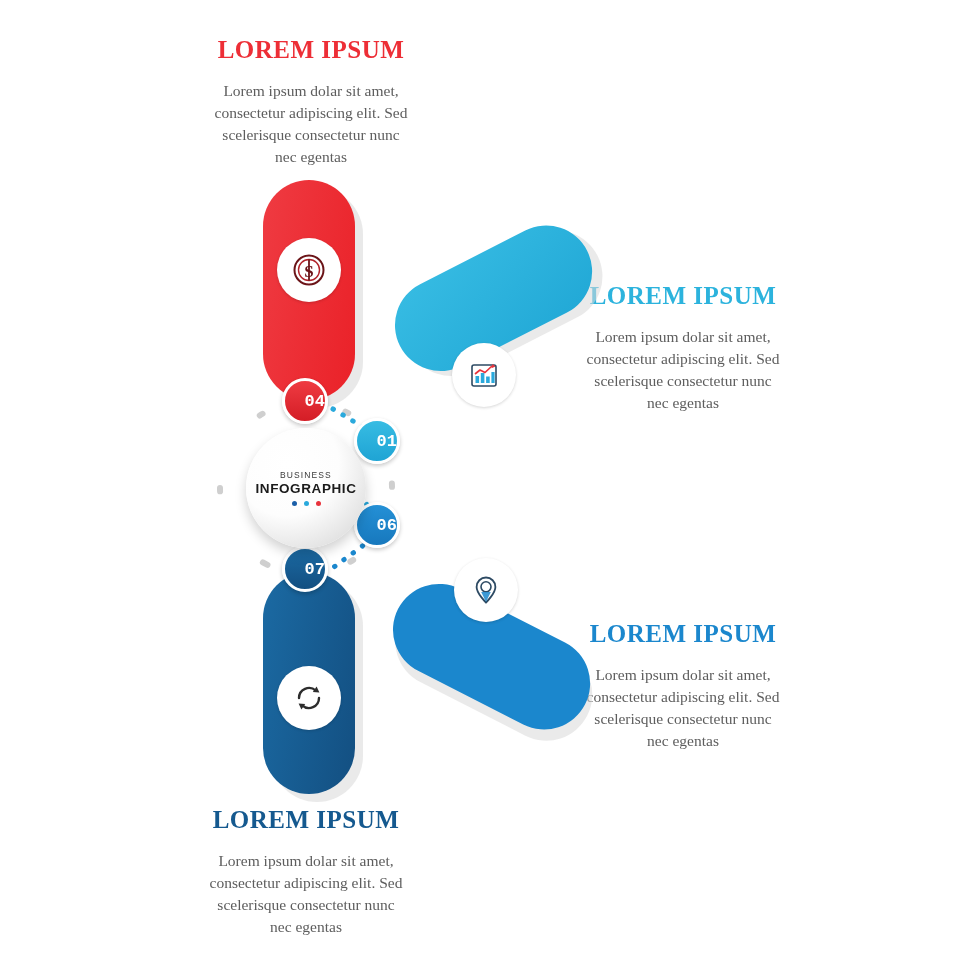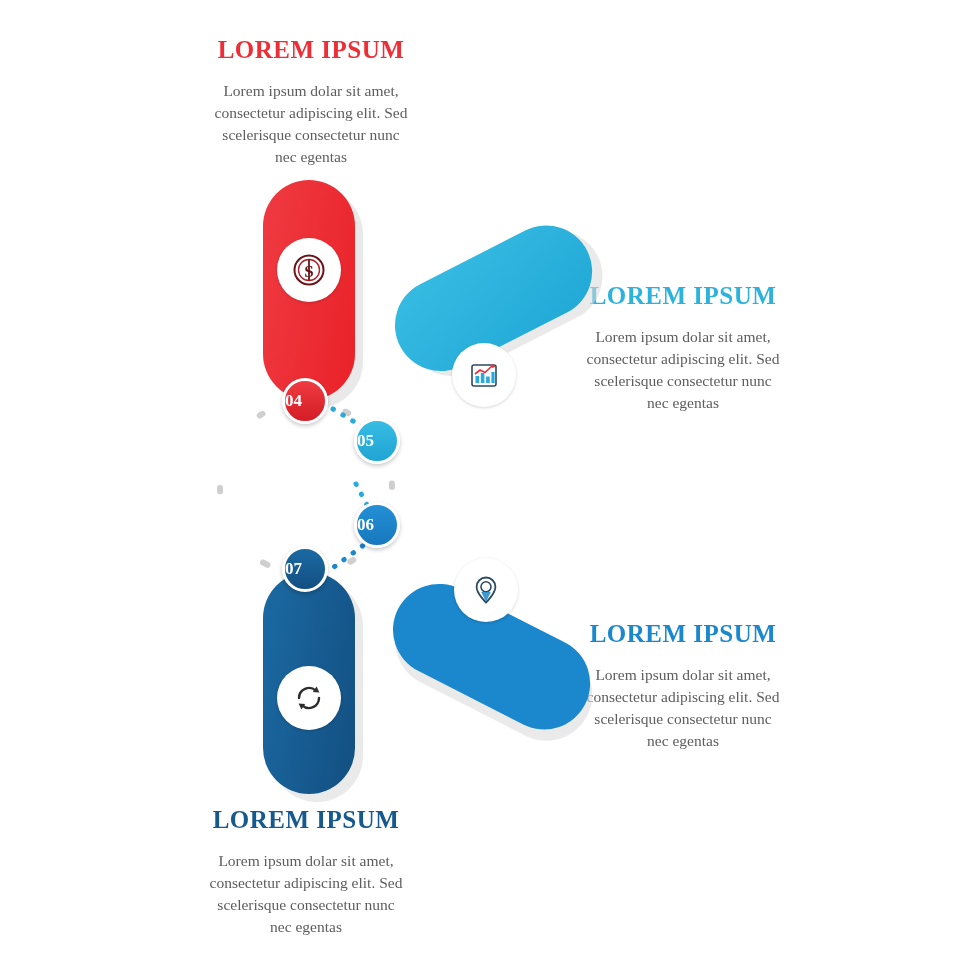--- a/index.html
+++ b/index.html
@@ -75,26 +75,26 @@
     justify-content: center;
   }
 
   
   .badge {
     position: absolute;
     width: 46px;
     height: 46px;
     border-radius: 50%;
     color: #ffffff;
-    font-family: Liberation Serif, serif;
+    font-family: Liberation Mono, monospace;
     font-weight: bold;
     font-size: 17px;
     display: flex;
     align-items: center;
-    justify-content: flex-start;
+    justify-content: flex-end;
     z-index: 6;
     border: 3px solid #ffffff;
     box-sizing: border-box;
     box-shadow: 0 2px 4px rgba(0,0,0,0.22);
   }
 
   
   #hub {
     position: absolute;
     left: 246px;
@@ -232,25 +232,34 @@
   </svg>
   <svg class="dot-conn" style="left:324px; top:525px;" width="60" height="60" viewBox="0 0 60 60">
     <line x1="48" y1="14" x2="10" y2="42" stroke="#1b87cd" stroke-width="5" stroke-linecap="round" stroke-dasharray="0.5 11"></line>
   </svg>
 
   <div class="badge" style="left:282px; top:378px; background:linear-gradient(180deg,#ef3b42,#d41d26);">
     <span>04</span>
   </div>
 
   <div class="badge" style="left:354px; top:418px; background:linear-gradient(180deg,#37bce3,#1fa4d4);">
-    <span>05</span>
+    <span>01</span>
   </div>
 
   <div class="badge" style="left:354px; top:502px; background:linear-gradient(180deg,#2490d6,#1778bd);">
     <span>06</span>
   </div>
 
   <div class="badge" style="left:282px; top:546px; background:linear-gradient(180deg,#1b6aa3,#134f81);">
     <span>07</span>
   </div>
 
+  <div id="hub">
+    <div class="hub-small">BUSINESS</div>
+    <div class="hub-big">INFOGRAPHIC</div>
+    <div class="hub-dots">
+      <i style="background:#1b5fa8;"></i>
+      <i style="background:#2aa9dc;"></i>
+      <i style="background:#e8333c;"></i>
+    </div>
+  </div>
 
 </div>
 
 </body></html>

